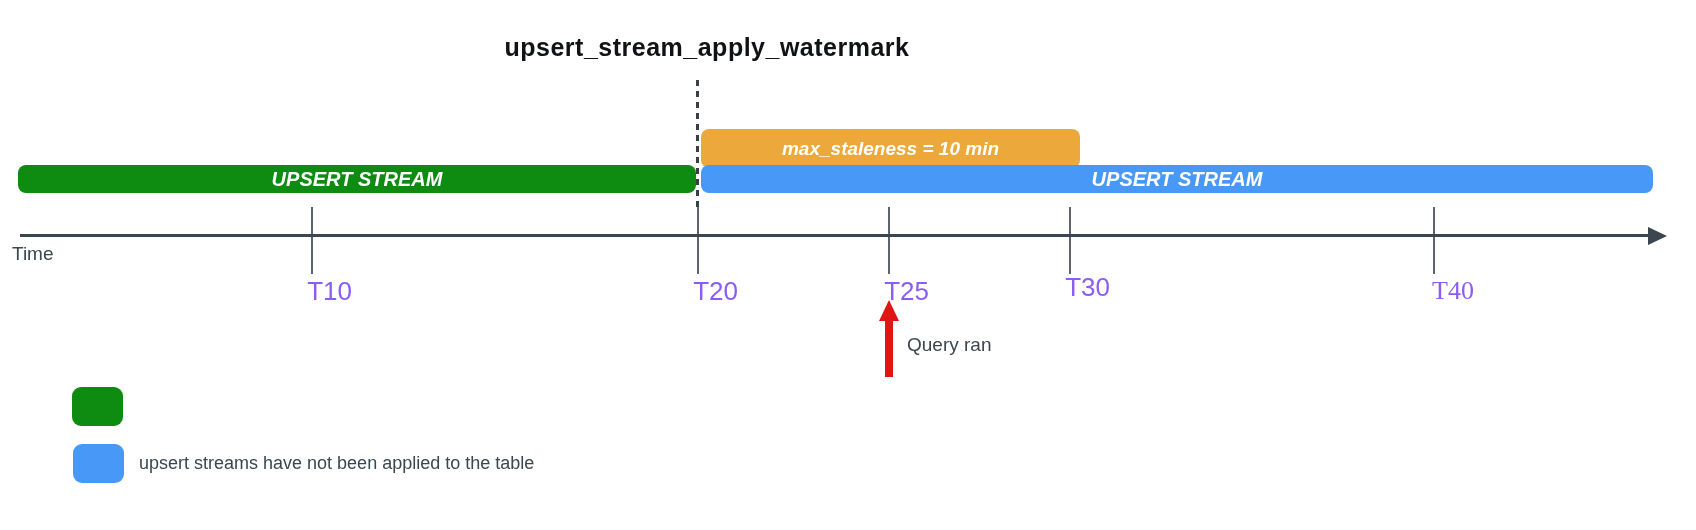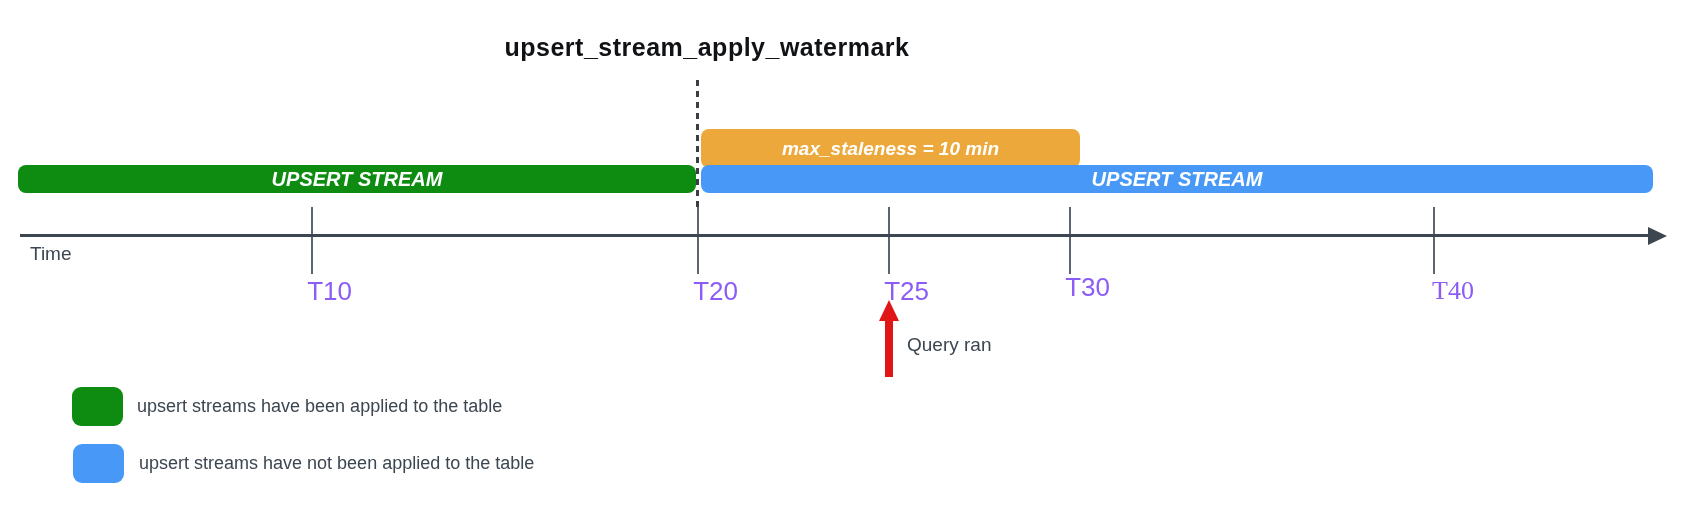--- a/index.html
+++ b/index.html
@@ -23,21 +23,21 @@
   }
   .bar-applied{left:18px;top:165px;width:678px;background:#0d8c11;}
   .bar-not-applied{left:701px;top:165px;width:952px;background:#4899f7;}
   .bar-staleness{left:701px;top:120px;width:379px;height:39px;background:#eca83a;font-size:19px;margin-top:9px;}
 
   .axis-line{position:absolute;left:20px;top:234px;width:1630px;height:3px;background:#3c4650;z-index:3;}
   .axis-arrowhead{
     position:absolute;left:1648px;top:227px;width:0;height:0;z-index:3;
     border-left:19px solid #3c4650;border-top:9px solid transparent;border-bottom:9px solid transparent;
   }
-  .axis-label{position:absolute;left:30px;top:243px;font-size:19px;color:#3c4650;}
+  .axis-label{position:absolute;left:12px;top:243px;font-size:19px;color:#3c4650;}
 
   .tick{position:absolute;top:207px;width:2px;height:67px;background:#5b6470;z-index:2;}
   .tick-label{
     position:absolute;top:276px;width:80px;margin-left:-40px;text-align:right;
     font-size:26px;color:#8b5cf6;
   }
 
   .query-arrow-head{
     position:absolute;left:879px;top:300px;width:0;height:0;z-index:2;
     border-bottom:21px solid #e01616;border-left:10px solid transparent;border-right:10px solid transparent;
@@ -90,18 +90,17 @@
   <div class="tick-label" style="left:1070px;top:272px;">T30</div>
 
   <div class="tick" style="left:1433px;"></div>
   <div class="tick-label" style="left:1434px;font-family:Liberation Serif, serif;">T40</div>
 
   <div class="query-arrow-head"></div>
   <div class="query-arrow-shaft"></div>
   <div class="query-label">Query ran</div>
 
   <div class="legend-swatch legend-swatch-applied"></div>
-  <div class="legend-label legend-label-applied">upsert streams have been applied to the table</div>
 
   <div class="legend-swatch legend-swatch-not-applied"></div>
   <div class="legend-label legend-label-not-applied">upsert streams have not been applied to the table</div>
 
 </div>
 
 </body></html>

